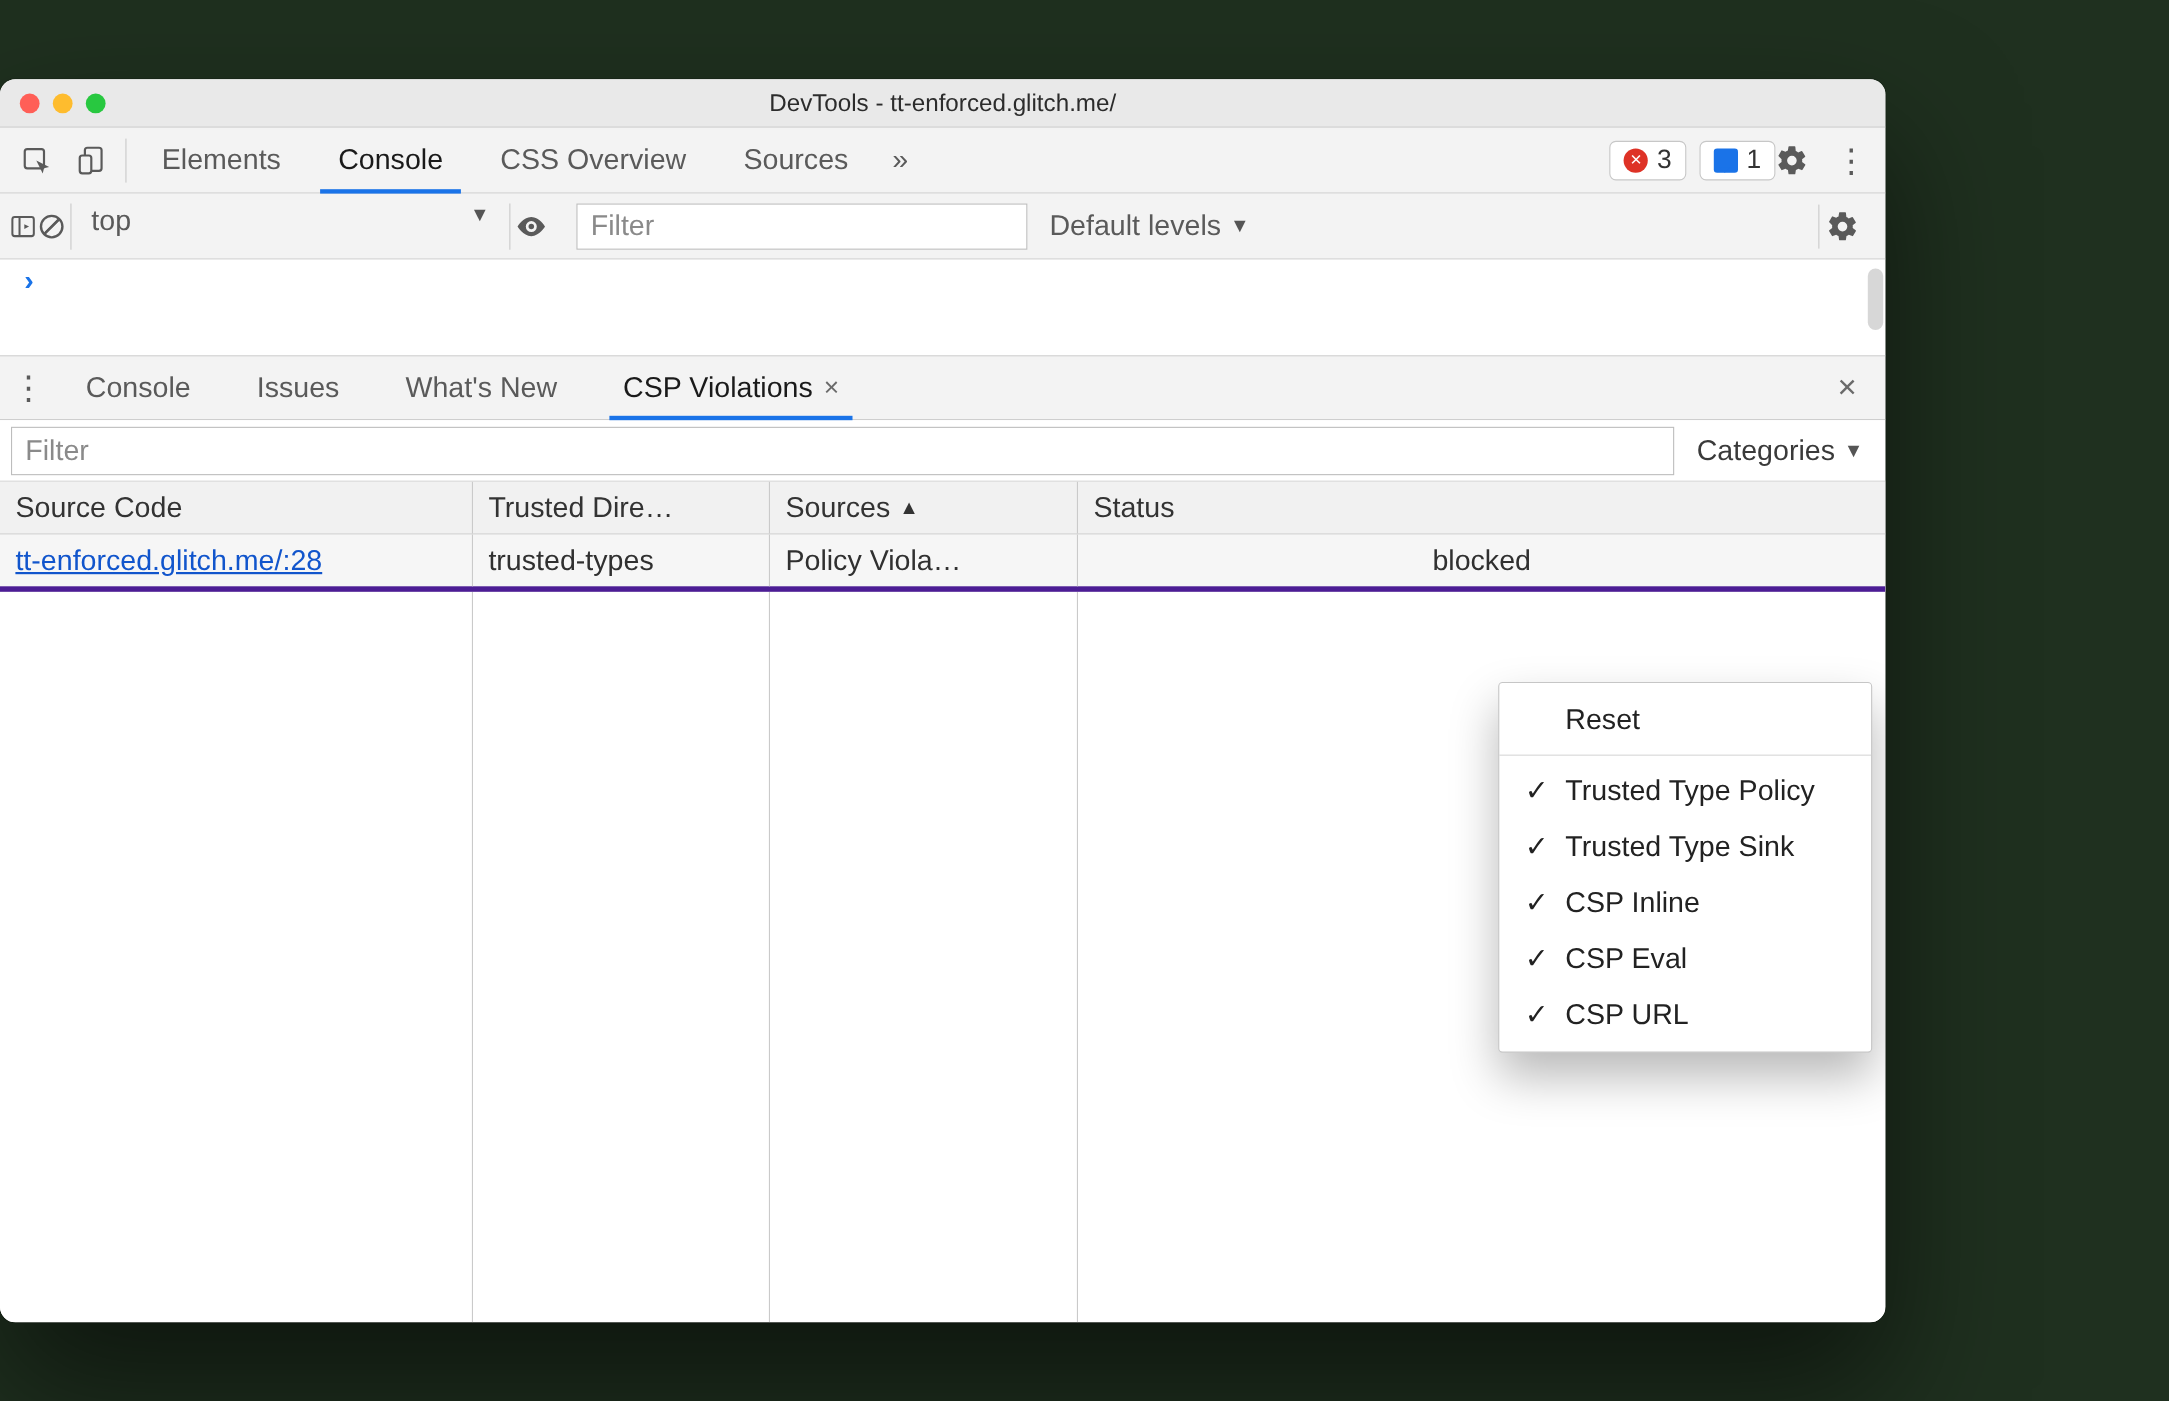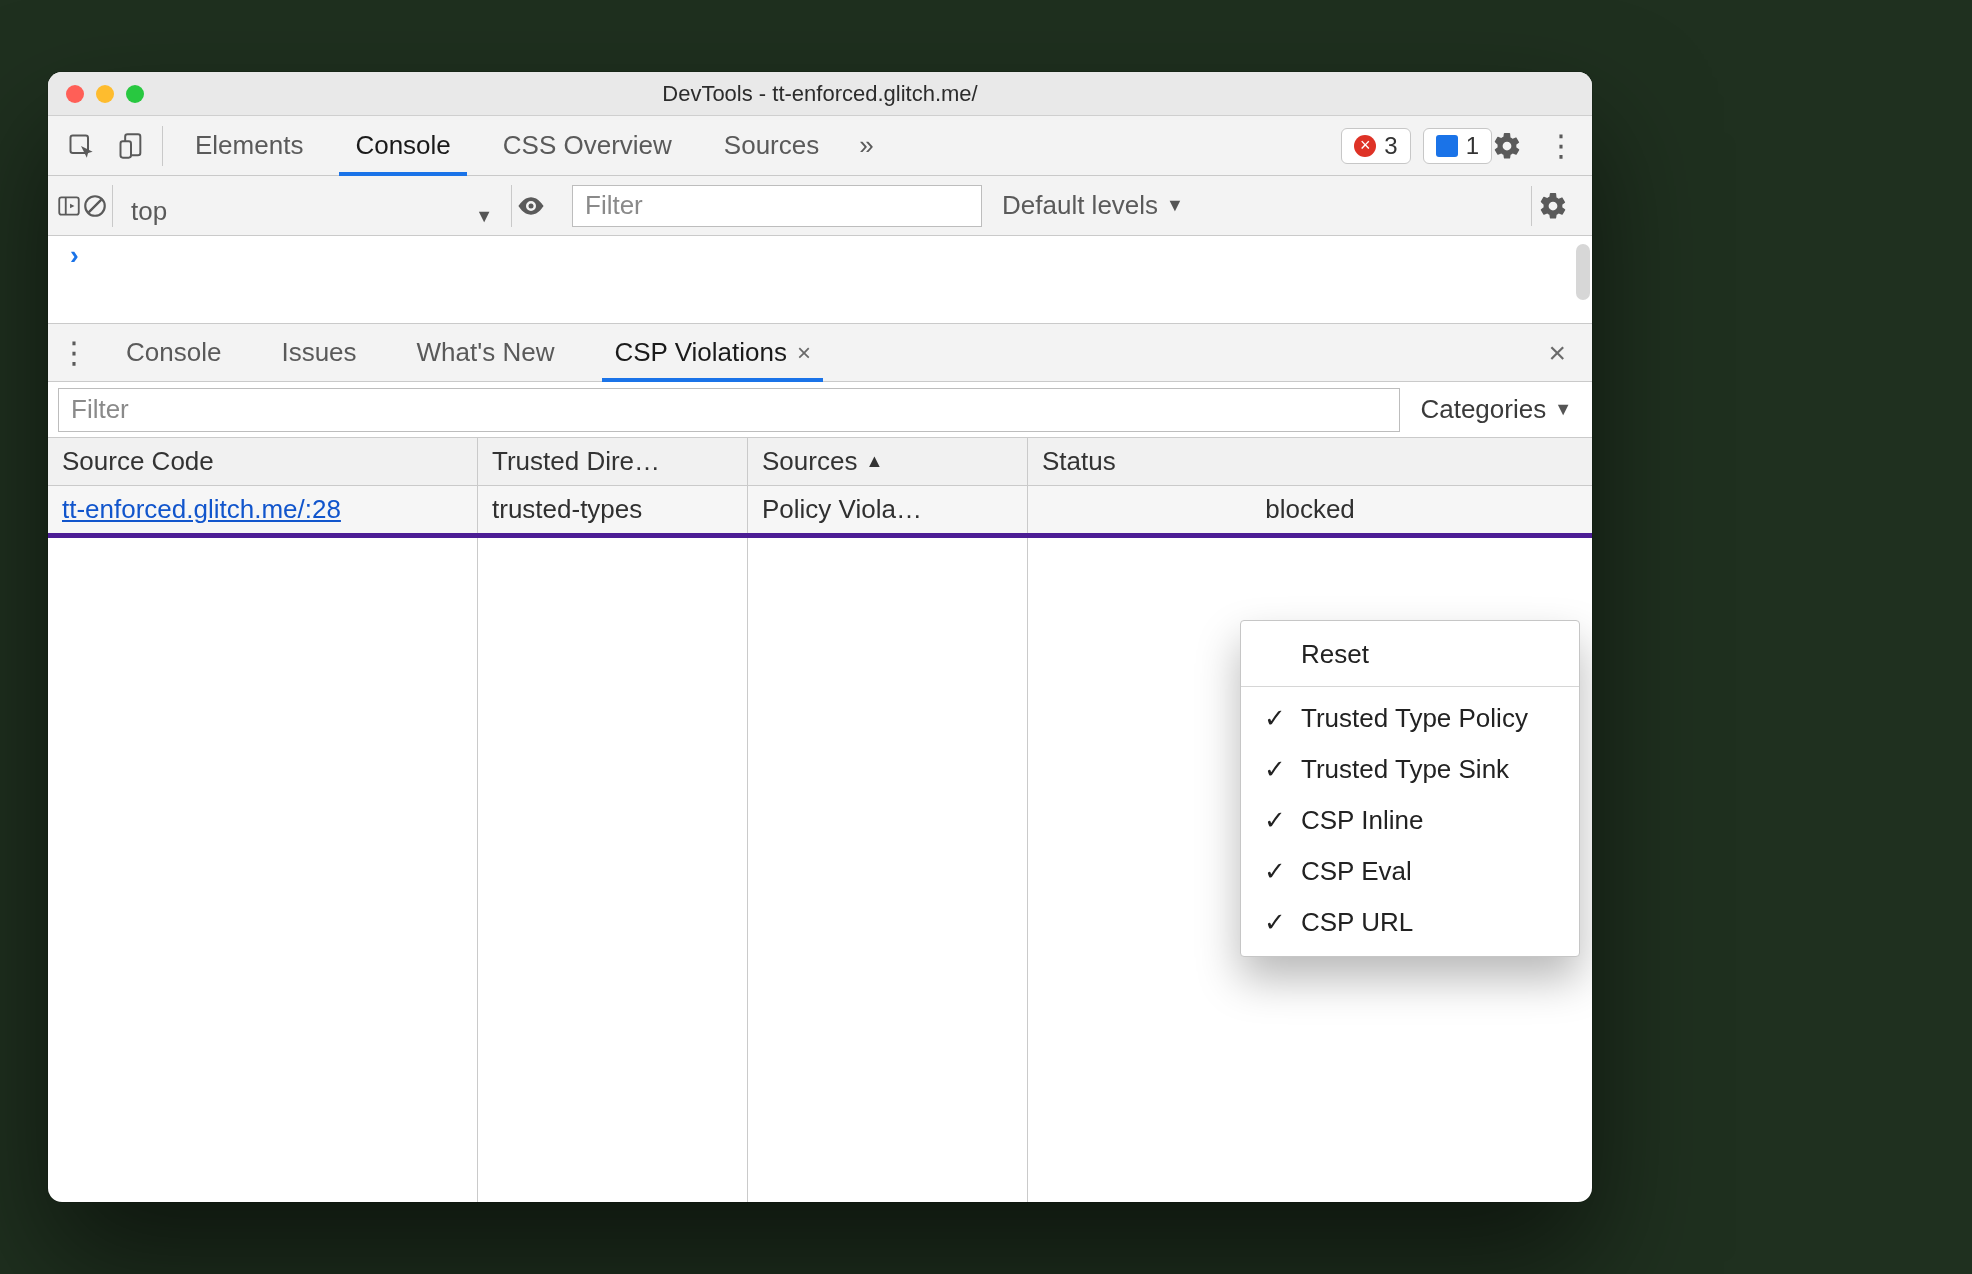--- a/index.html
+++ b/index.html
@@ -4,22 +4,22 @@
 <style>
   * { box-sizing: border-box; margin: 0; padding: 0; }
   html, body {
     width: 1972px; height: 1274px;
     background: #1f301f;
     font-family: -apple-system, BlinkMacSystemFont, "Segoe UI", Helvetica, Arial, sans-serif;
     color: #303030;
   }
   .stage {
     position: relative;
-    width: 1592px; height: 1274px;
-    display:flex; align-items:center; justify-content:center;padding-left:48px;
+    width: 1714px; height: 1274px;
+    display:flex; align-items:center; justify-content:center;
   }
   .window {
     width: 1812px;
     height: 1130px;
     background:#fff;
     border-radius:14px;
     box-shadow: 0 60px 120px rgba(0,0,0,.55), 0 0 0 1px rgba(0,0,0,.12);
     overflow:hidden;
     position:relative;
     display:flex; flex-direction:column;
@@ -66,21 +66,21 @@
   .err-ico::after{content:"×";color:#fff;position:relative; top:0px; font-size:18px;}
   .msg-ico{width:22px;height:22px;background:#1a73e8;border-radius:3px;position:relative;}
   .msg-ico::after{content:"";position:absolute;left:5px;bottom:-5px;border:5px solid transparent;border-top-color:#1a73e8;}
   .gear,.kebab{width:46px;text-align:center;color:#5a5a5a;font-size:30px;}
   
   .consolebar{
     height:60px;background:#f3f3f3;border-bottom:1px solid #cacaca;
     display:flex;align-items:center;font-size:26px;color:#5a5a5a;padding:0 8px;
   }
   .consolebar .ctx{
-    display:flex;align-items:flex-end;gap:10px;height:42px;
+    display:flex;align-items:flex-start;gap:10px;height:42px;
     border-left:1px solid #c9c9c9;border-right:1px solid #c9c9c9;
     padding:0 18px;margin:0 4px;min-width:400px;justify-content:space-between;
   }
   .eyeslot{width:56px;text-align:center;}
   .filterinput{
     height:42px;border:1px solid #bdbdbd;background:#fff;width:410px;padding:0 12px;font-size:26px;
     color:#222;
   }
   .filterinput::placeholder{color:#8a8a8a;}
   .levels{display:flex;align-items:center;gap:8px;padding:0 20px;}
@@ -103,21 +103,21 @@
     height:56px;background:#fff;border-bottom:1px solid #cacaca;
     display:flex;align-items:center;padding:6px 10px;gap:10px;
   }
   .violbar input{
     flex:1;height:44px;border:1px solid #bdbdbd;background:#fff;
     padding:0 12px;font-size:26px;
   }
   .violbar input::placeholder{color:#8a8a8a;}
   .catbtn{display:flex;align-items:center;gap:8px;font-size:26px;color:#3a3a3a;padding:0 10px;cursor:pointer;}
   
-  .table{flex:1;background:#fff;display:flex;flex-direction:column;border-radius:21px;}
+  .table{flex:1;background:#fff;display:flex;flex-direction:column;}
   .thead,.row{display:grid;grid-template-columns: 430px 270px 280px 1fr;}
   .thead{background:#f1f1f1;border-bottom:1px solid #cacaca;}
   .th{padding:8px 14px;font-size:26px;color:#333;border-right:1px solid #cacaca;display:flex;align-items:center;gap:8px;white-space:nowrap;overflow:hidden;}
   .th:last-child{border-right:none;}
   .sortmark{font-size:18px;}
   .tbody{flex:1;position:relative;}
   .td{padding:8px 14px;font-size:26px;border-right:1px solid #cacaca;white-space:nowrap;overflow:hidden;text-overflow:ellipsis;}
   .row{border-bottom:5px solid #4c1d95;background:#f6f6f6;}
   .td:last-child{border-right:none;text-align:center;}
   .collines{position:absolute;top:0;bottom:0;display:grid;grid-template-columns:430px 270px 280px 1fr;width:100%;}

